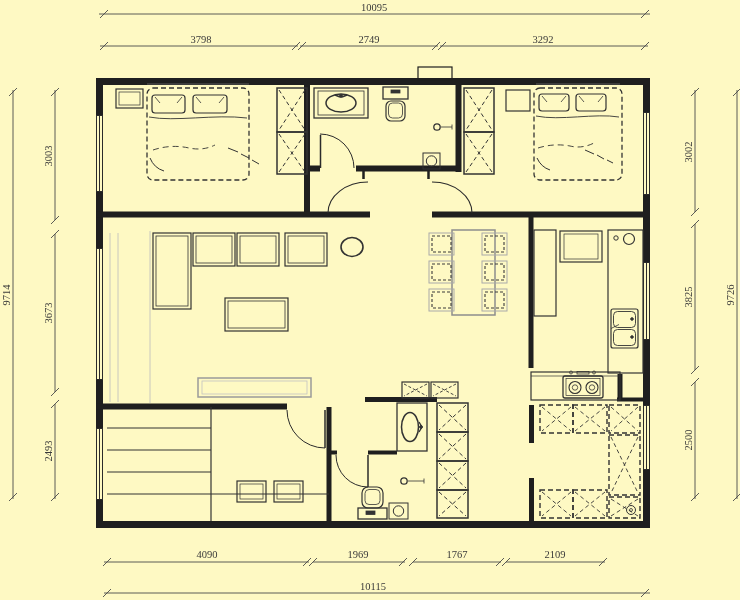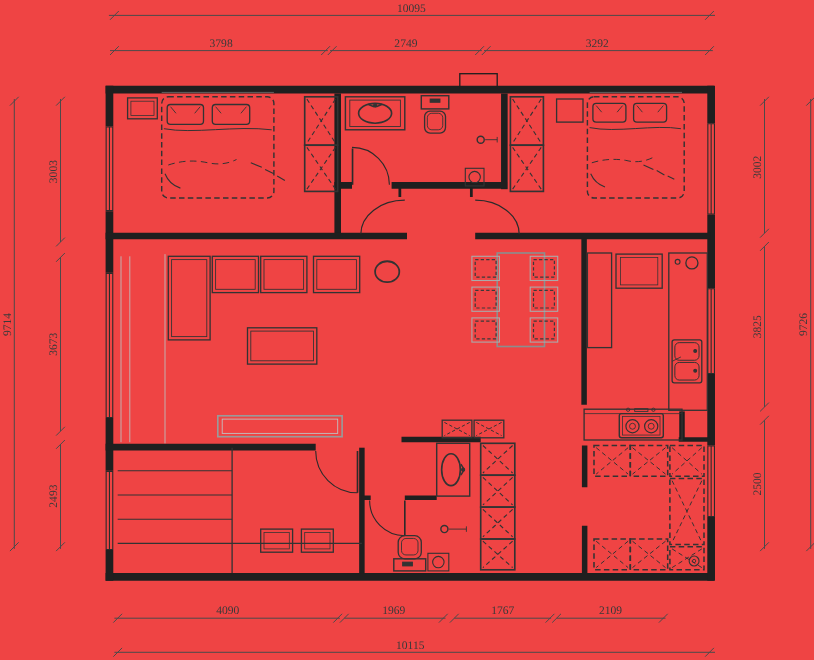--- a/index.html
+++ b/index.html
@@ -1,16 +1,16 @@
 <!DOCTYPE html>
 <html><head>
 <meta charset="utf-8">
 <style>
   html,body{margin:0;padding:0;background:#ffffff;}
-  .stage{position:relative;width:740px;height:600px;background:#ef4444;overflow:hidden;}
+  .stage{position:relative;width:740px;height:600px;background:#fef9c3;overflow:hidden;}
   svg{display:block;}
   text{font-family:"Liberation Serif", serif;font-size:10.5px;fill:#3a3a3a;}
 </style>
 </head>
 <body>
 
 <div class="stage">
 <svg width="740" height="600" viewBox="0 0 740 600">
 
   <g stroke="#4a4a4a" stroke-width="0.9" fill="none">

